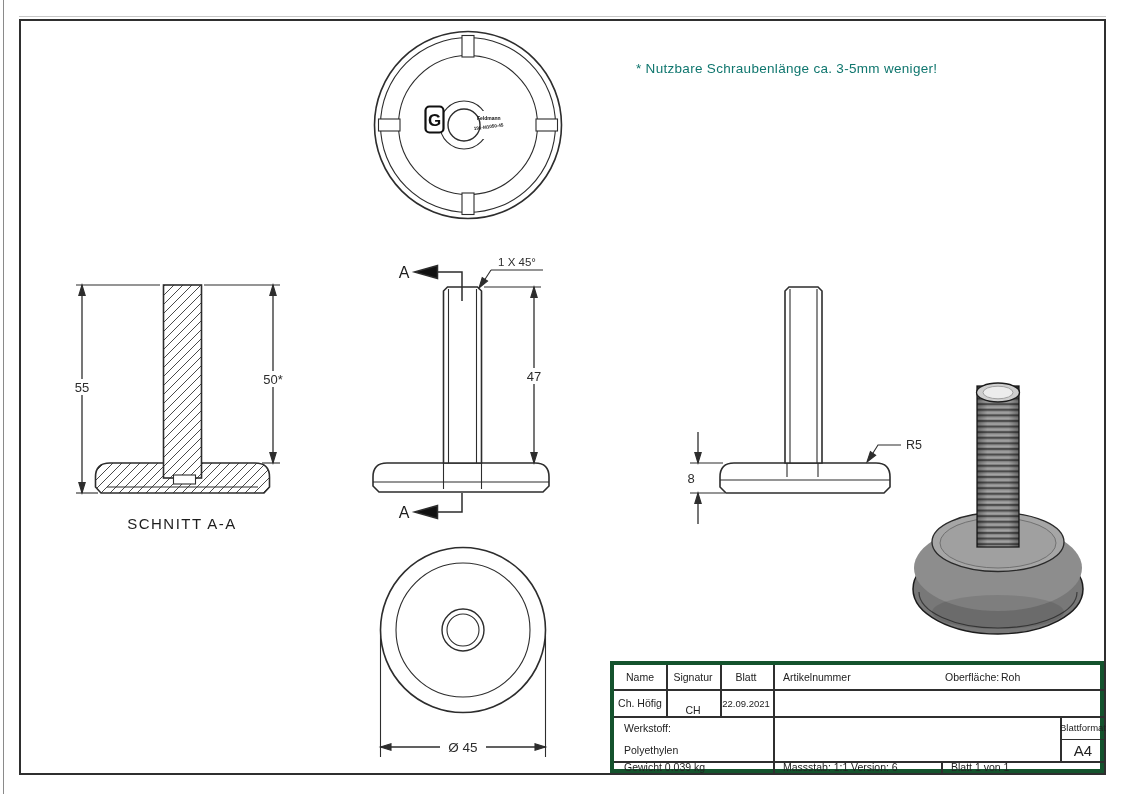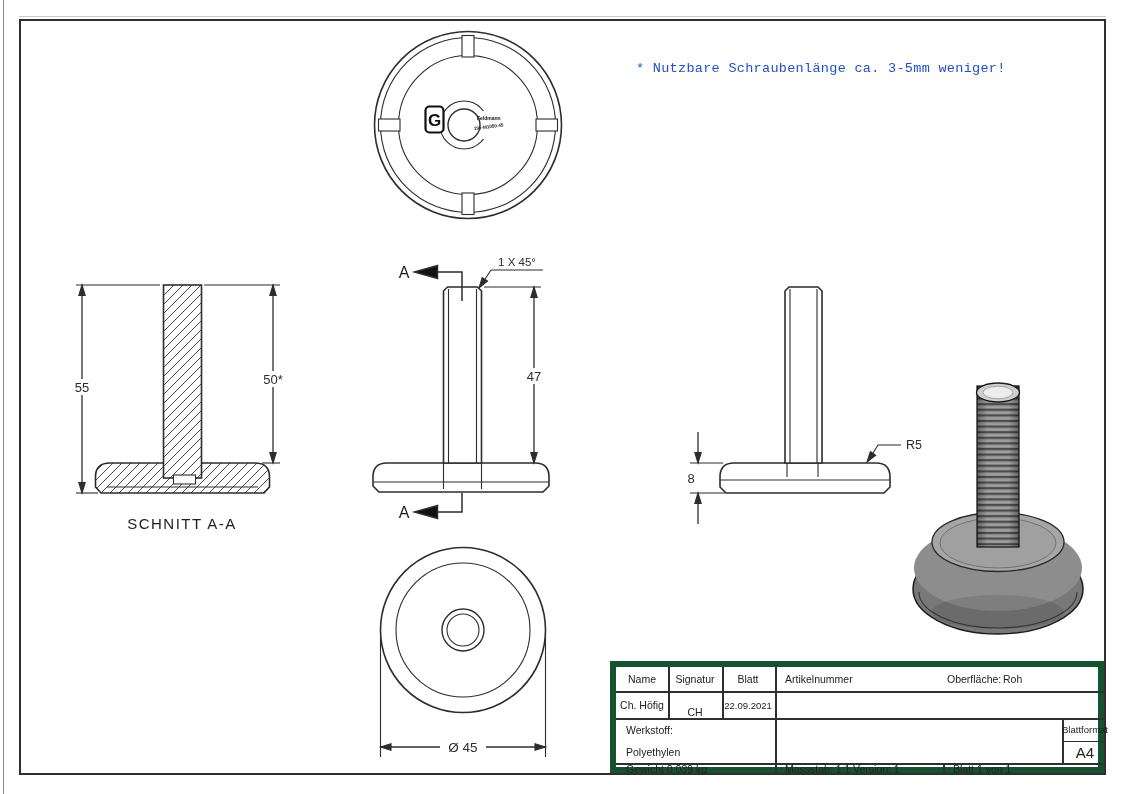--- a/index.html
+++ b/index.html
@@ -2,24 +2,24 @@
 <html><head>
 <meta charset="utf-8">
 <style>
   html,body{margin:0;padding:0;background:#fff;}
   .canvas{position:relative;width:1123px;height:794px;background:#ffffff;overflow:hidden;
           font-family:"Liberation Sans",sans-serif;color:#2d2d2d;}
   .edge-left{position:absolute;left:3px;top:0;width:1px;height:794px;background:#8a8a8a;}
   .frame{position:absolute;left:19px;top:19px;width:1083px;height:752px;border:2px solid #2f2f2f;}
   .frame-shadow{position:absolute;left:19px;top:16px;width:1087px;height:1px;background:#c8c8c8;}
   svg.draw{position:absolute;left:0;top:0;}
-  .note{position:absolute;left:636px;top:61px;font-size:13.5px;letter-spacing:.3px;color:#1d4ed8;white-space:nowrap;font-family:Liberation Mono, monospace;}
+  .note{position:absolute;left:636px;top:61px;font-size:13.5px;letter-spacing:.3px;color:#0f766e;white-space:nowrap;}
 
   
-  .tb{position:absolute;left:610px;top:661px;width:494px;height:112px;border:6px solid #14532d;
+  .tb{position:absolute;left:610px;top:661px;width:494px;height:112px;border:4px solid #14532d;
       box-sizing:border-box;background:#fff;font-size:10.5px;color:#222;}
   .tb .hl,.tb .vl{position:absolute;background:#2f2f2f;}
   .tb .hl{height:1.6px;}
   .tb .vl{width:1.6px;}
   .tb .cell{position:absolute;white-space:nowrap;}
   .tb .ctr{transform:translate(-50%,-50%);}
   .tb .lft{transform:translate(0,-50%);}
   .artnum{font-size:20px;letter-spacing:.4px;color:#111;}
   .artprefix{font-size:12px;color:#111;}
   .a4{font-size:15px;}
@@ -221,16 +221,16 @@
     <span class="cell ctr" style="left:79px;top:38px;margin-top:7px;">CH</span>
     <span class="cell ctr small9" style="left:132px;top:38px;">22.09.2021</span>
 
     <span class="cell lft" style="left:10px;top:63px;">Werkstoff:</span>
     <span class="cell lft" style="left:10px;top:85px;">Polyethylen</span>
     <span class="cell ctr small9" style="left:469px;top:62px;">Blattformat</span>
     <span class="cell ctr a4" style="left:469px;top:85px;">A4</span>
 
     <span class="cell lft" style="left:10px;top:102px;">Gewicht 0.039 kg</span>
     <span class="cell lft" style="left:169px;top:102px;">Massstab: 1:1</span>
-    <span class="cell lft" style="left:237px;top:102px;">Version: 1</span>
+    <span class="cell lft" style="left:237px;top:102px;">Version: 6</span>
     <span class="cell lft" style="left:337px;top:102px;">Blatt 1 von 1</span>
   </div>
 </div>
 
 </body></html>

